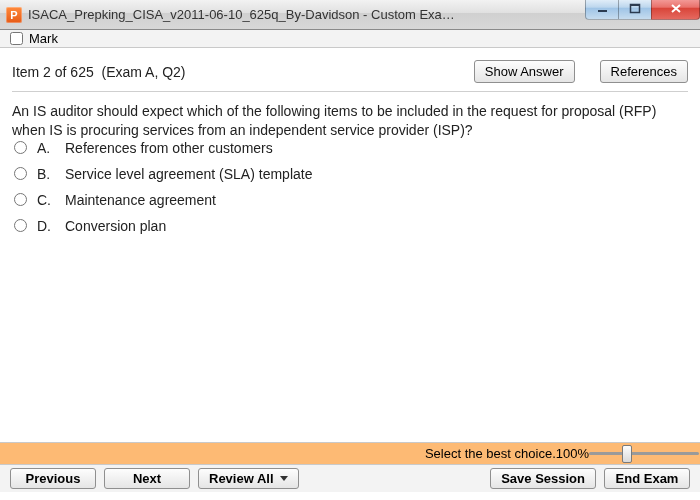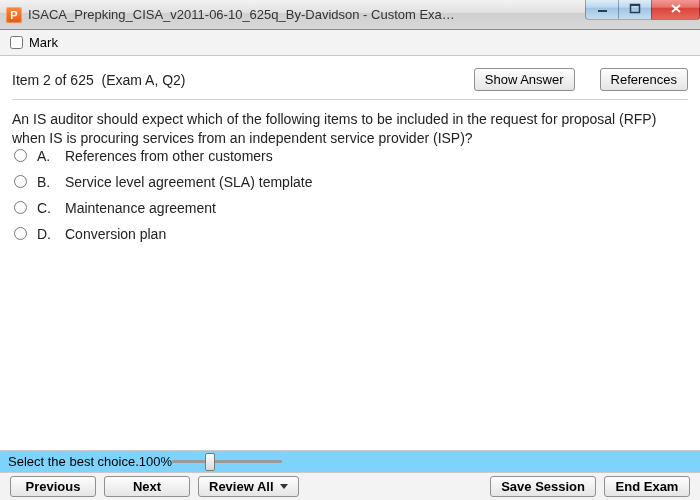--- a/index.html
+++ b/index.html
@@ -42,21 +42,21 @@
   .winbtn.min { border-bottom-left-radius: 4px; }
   .winbtn.close {
     width: 49px;
     background: linear-gradient(to bottom, #f5a3a1 0%, #e9706a 45%, #d84338 46%, #e5695f 100%);
     border-bottom-right-radius: 4px;
   }
   .winbtn svg { display: block; }
 
   
   .markrow {
-    height: 26px;
+    height: 18px;
     background: #f3f3f3;
     border-bottom: 1px solid #c9c9c9;
     display: flex; align-items: center;
     padding: 0 10px;
   }
   .markrow input { margin-right: 6px; }
 
   
   .content {
     padding: 12px 12px 0 12px;
@@ -84,23 +84,23 @@
   .question { font-size: 14px; line-height: 1.35; }
   .options { display: flex; flex-direction: column; gap: 10px; padding-left: 2px; }
   .opt { display: flex; align-items: center; gap: 10px; font-size: 14px; }
   .opt input { margin: 0; }
   .optletter { width: 18px; }
 
   
   .statusrow {
     height: 22px;
     border-top: 1px solid #c9c9c9;
-    background: #7dd3fc;
-    display: flex; align-items: center; justify-content: flex-start;
-    padding: 0 8px;
+    background: #fdba74;
+    display: flex; align-items: center; justify-content: flex-end;
+    padding: 0 1px;
     font-size: 13px;
   }
   .zoomgrp { display: flex; align-items: center; }
   .slider { -webkit-appearance: none; appearance: none; width: 110px; height: 3px; background: #9a9a9a; border-radius: 2px; outline: none; }
   .slider::-webkit-slider-thumb { -webkit-appearance: none; width: 10px; height: 18px; background: linear-gradient(to bottom,#fdfdfd,#d9d9d9); border:1px solid #7a7a7a; border-radius:2px; cursor:pointer; }
   .slider::-moz-range-thumb { width: 10px; height: 18px; background: linear-gradient(to bottom,#fdfdfd,#d9d9d9); border:1px solid #7a7a7a; border-radius:2px; cursor:pointer; }
 
   
   .bottomrow {
     height: 28px;

